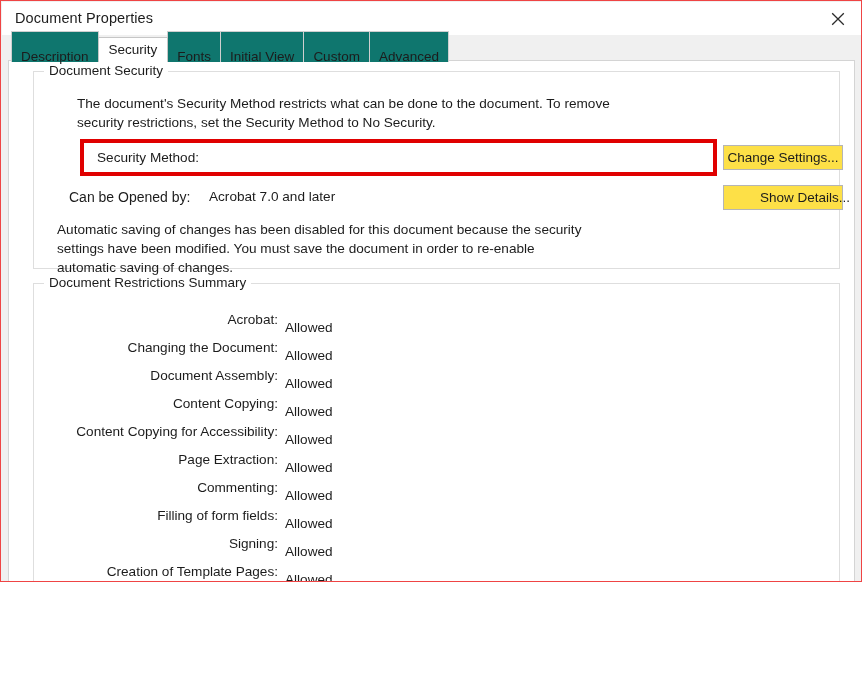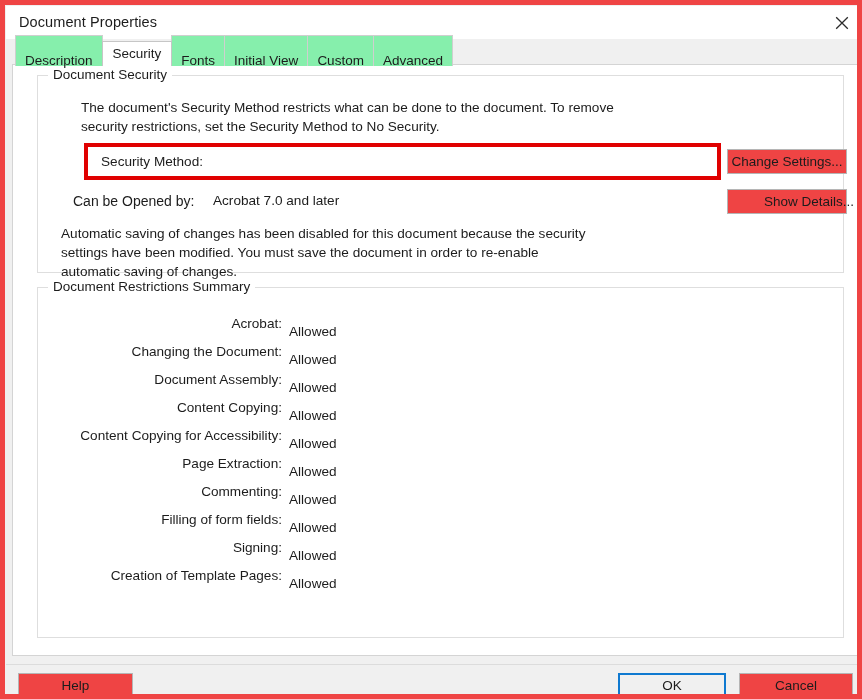--- a/index.html
+++ b/index.html
@@ -12,24 +12,24 @@
     background: #ffffff;
     font-family: "Liberation Sans", sans-serif;
     -webkit-font-smoothing: antialiased;
     overflow: hidden;
   }
 
   #window {
     position: absolute;
     left: 0; top: 0;
     width: 862px;
-    height: 699px;
+    height: 582px;
     background: #f0f0f0;
     box-sizing: border-box;
-    border: 5px solid #ef4444;
+    border: 1px solid #ef4444;
     overflow: hidden;
   }
 
   
   #titlebar {
     position: absolute;
     left: 1px; top: 1px;
     width: 860px;
     height: 33px;
     background: #ffffff;
@@ -61,21 +61,21 @@
     left: 10px;
     top: 37px;
     height: 24px;
     display: flex;
     align-items: flex-end;
     z-index: 4;
   }
   .tab {
     height: 21px;
     box-sizing: border-box;
-    background: #86efac;
+    background: #0f766e;
     border: 1px solid #cfcfcf;
     border-bottom: none;
     padding: 15px 9px;
     font-size: 13.5px;
     color: #1c1c1c;
     line-height: 20px;
     white-space: nowrap;
     margin-right: -1px;
     cursor: default;
   }
@@ -195,21 +195,21 @@
     top: 117px;
     font-size: 13.6px;
     color: #1c1c1c;
     white-space: nowrap;
   }
 
   
   .btn {
     position: absolute;
     box-sizing: border-box;
-    background: #ef4444;
+    background: #fde047;
     border: 1px solid #b5b5b5;
     font-size: 13.5px;
     color: #1c1c1c;
     text-align: center;
     cursor: default;
     white-space: nowrap;
     font-family: "Liberation Sans", sans-serif;
   }
   #btn-change-settings {
     left: 689px; top: 73px; width: 120px; height: 25px; line-height: 23px;

